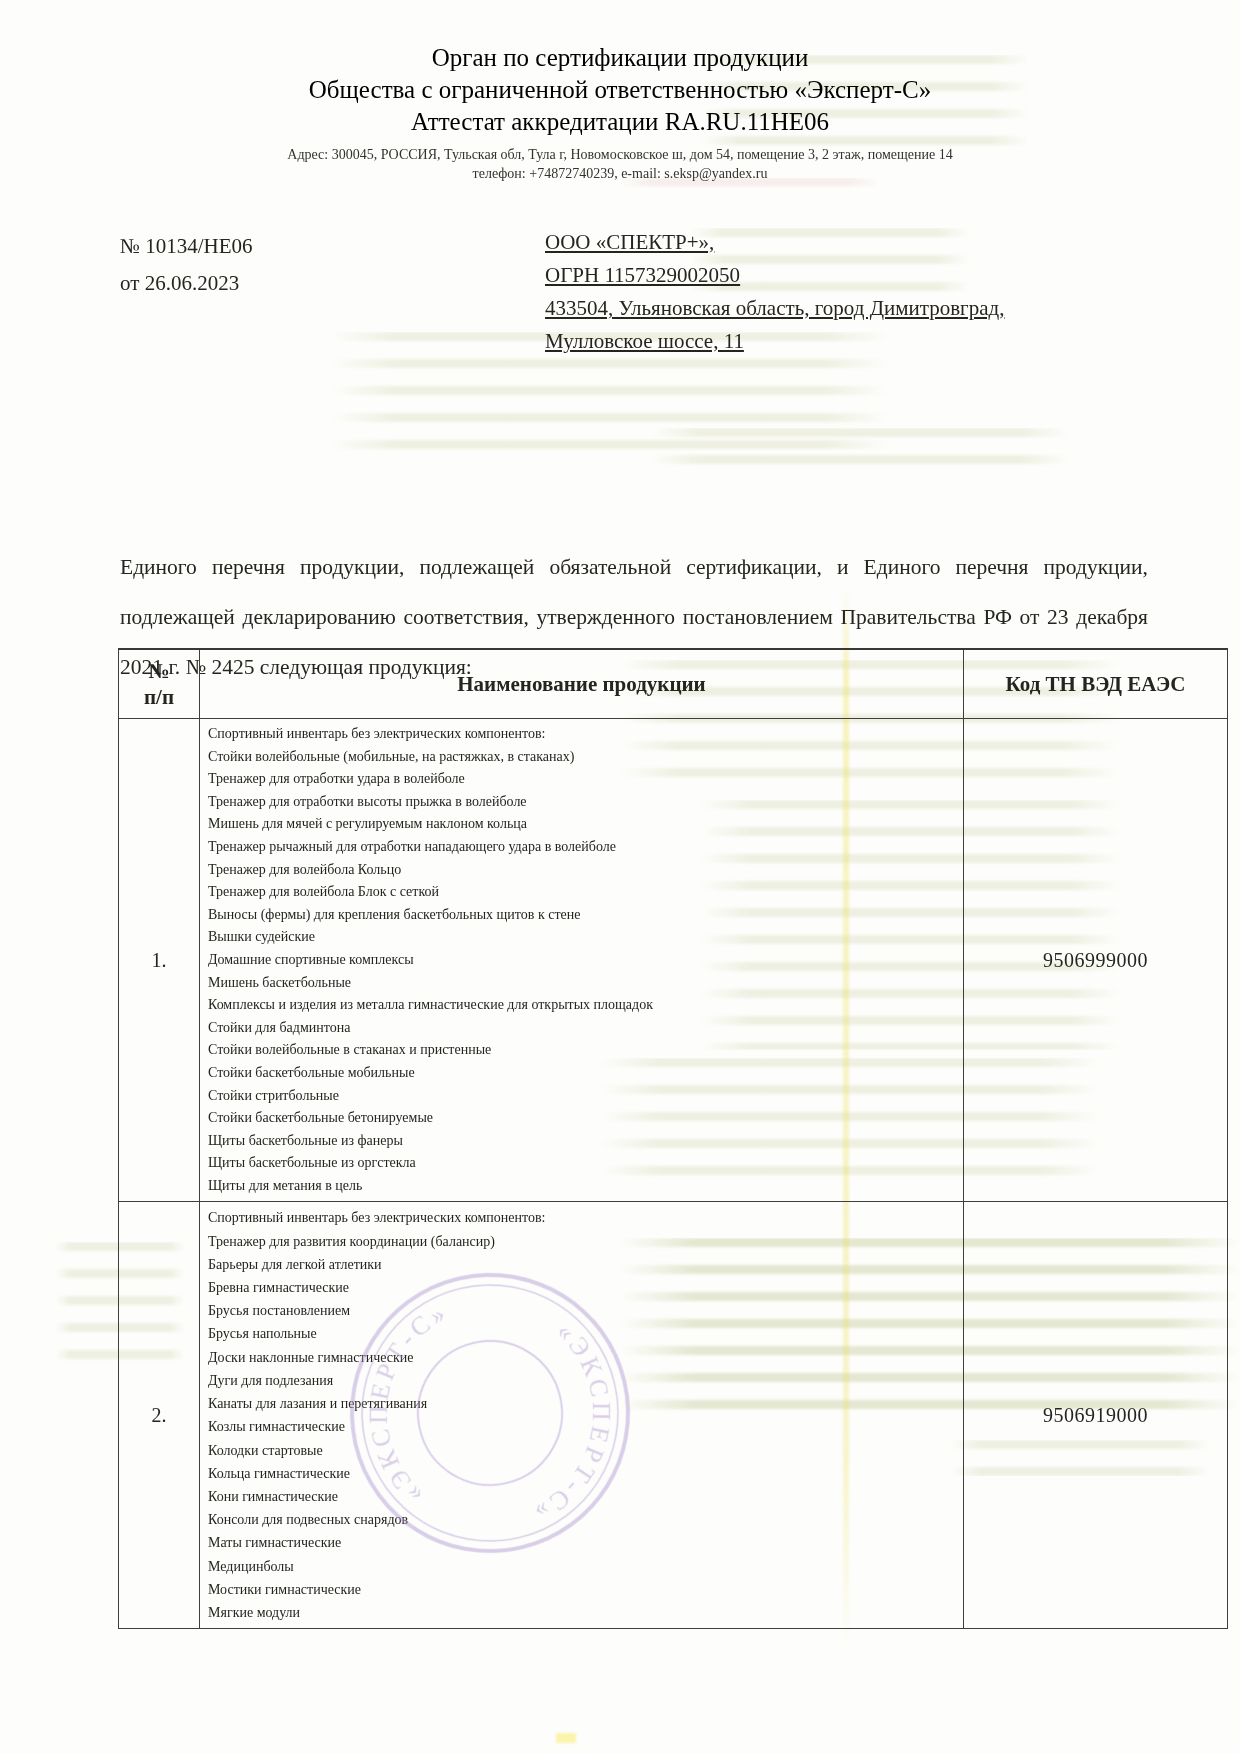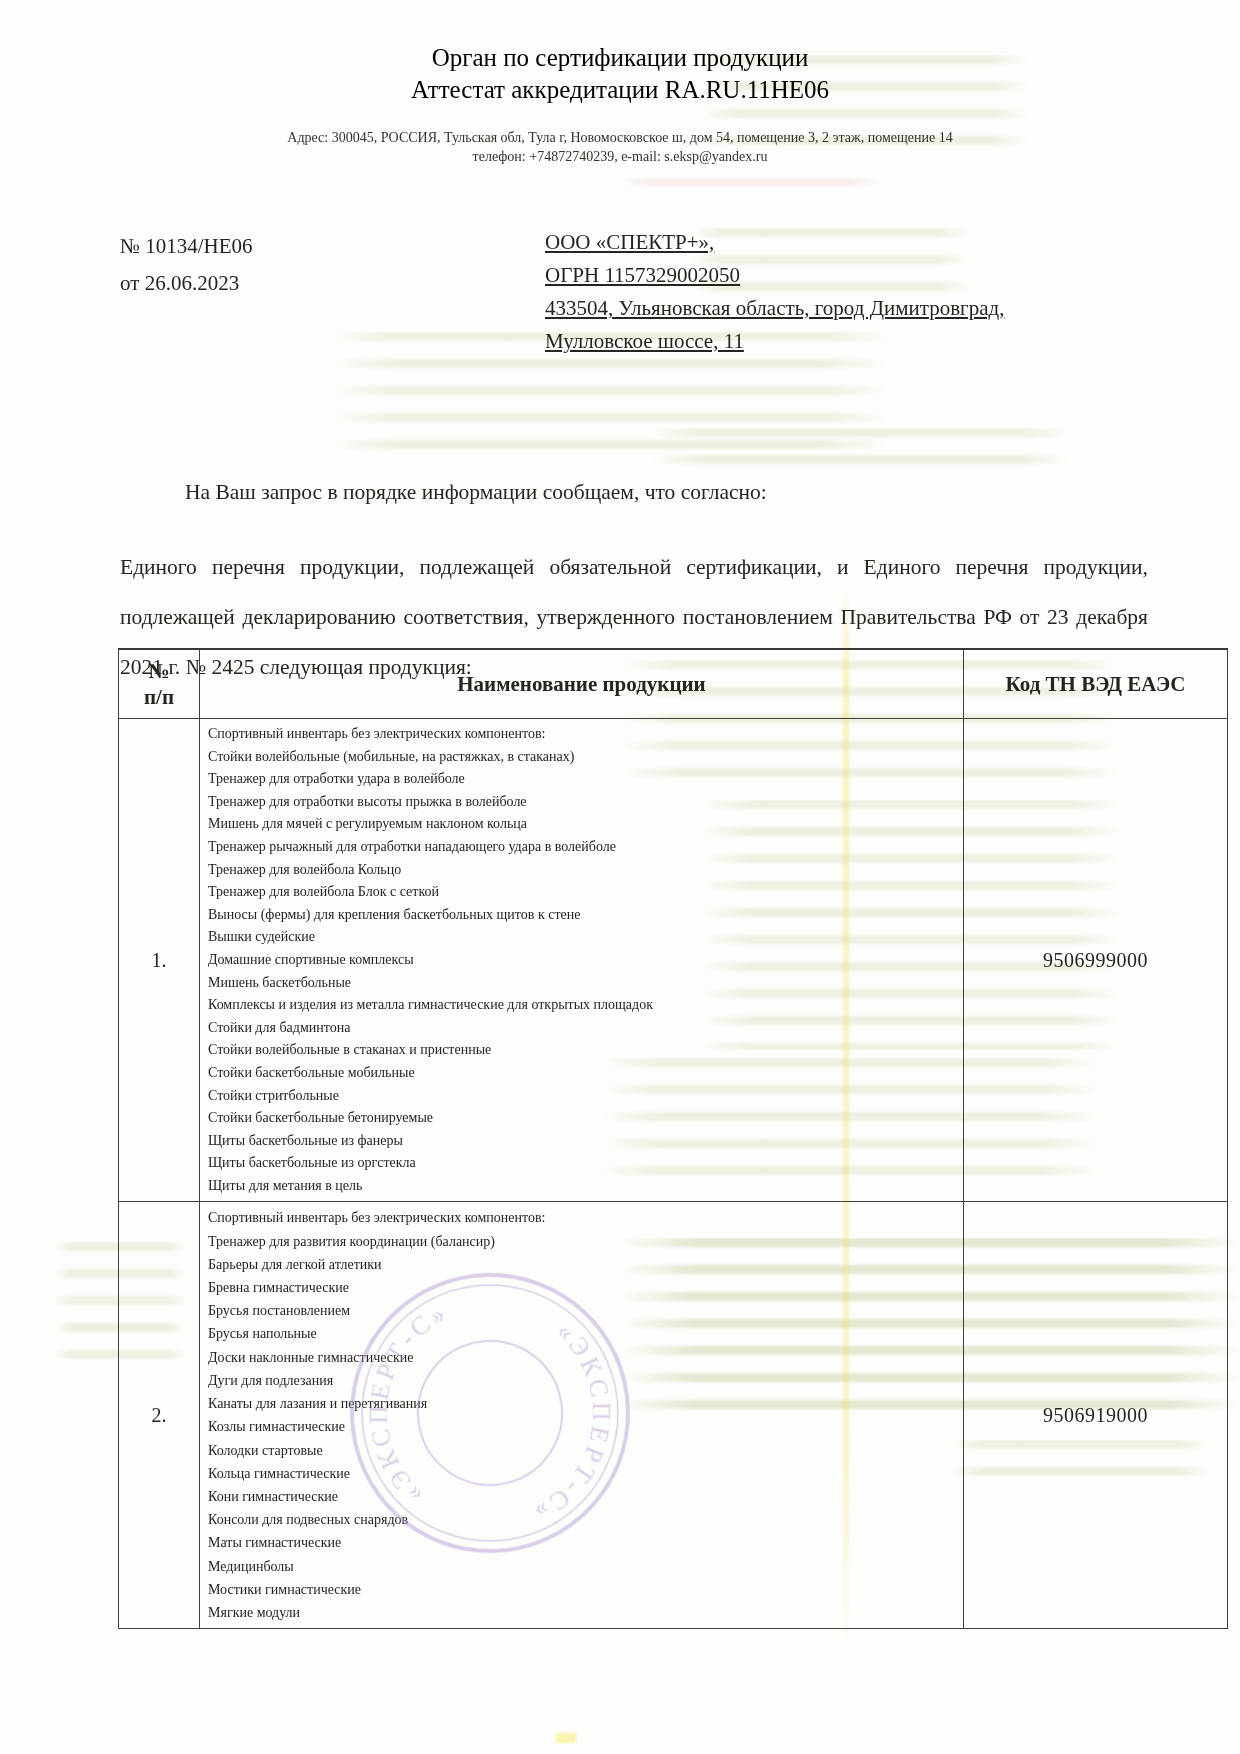--- a/index.html
+++ b/index.html
@@ -87,38 +87,38 @@
   <div class="bleed faint" style="left:700px;top:800px;width:420px;height:250px;"></div>
   <div class="bleed faint" style="left:600px;top:1058px;width:500px;height:120px;"></div>
   <div class="bleed strong" style="left:620px;top:1238px;width:620px;height:180px;"></div>
   <div class="bleed faint" style="left:55px;top:1242px;width:130px;height:120px;"></div>
   <div class="bleed faint" style="left:950px;top:1440px;width:260px;height:36px;"></div>
   <div class="streak"></div>
   <div class="yellow-dash"></div>
 
   <div class="letterhead">
     <div class="lh-line">Орган по сертификации продукции</div>
+    <div class="lh-line">Общества с ограниченной ответственностью «Эксперт-С»</div>
     <div class="lh-line">Аттестат аккредитации RA.RU.11НЕ06</div>
-    <div class="lh-small" style="margin-top:22px;">Адрес: 300045, РОССИЯ, Тульская обл, Тула г, Новомосковское ш, дом 54, помещение 3, 2 этаж, помещение 14</div>
+    <div class="lh-small" style="margin-top:7px;">Адрес: 300045, РОССИЯ, Тульская обл, Тула г, Новомосковское ш, дом 54, помещение 3, 2 этаж, помещение 14</div>
     <div class="lh-small">телефон: +74872740239, e-mail: s.eksp@yandex.ru</div>
   </div>
 
   <div class="ref-block">
     <div>№ 10134/НЕ06</div>
     <div>от 26.06.2023</div>
   </div>
 
   <div class="recipient-block">
     <div>ООО «СПЕКТР+»,</div>
     <div>ОГРН 1157329002050</div>
     <div>433504, Ульяновская область, город Димитровград,</div>
     <div>Мулловское шоссе, 11</div>
   </div>
 
-  <p class="intro">На Ваш запрос в порядке информации сообщаем, что согласно:</p>
   <p class="paragraph">Единого перечня продукции, подлежащей обязательной сертификации, и Единого перечня продукции, подлежащей декларированию соответствия, утвержденного постановлением Правительства РФ от 23 декабря 2021 г. № 2425 следующая продукция:</p>
 
   <table class="products">
     <thead>
       <tr>
         <th class="col-num">
           <span>№</span><br>
           <span>п/п</span>
         </th>
         <th class="col-name">Наименование продукции</th>

